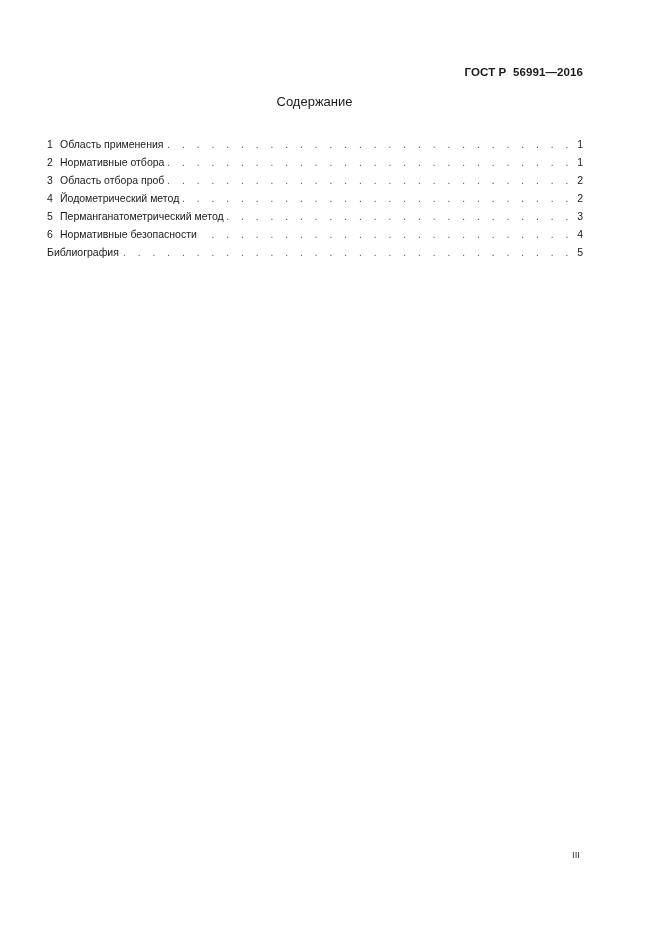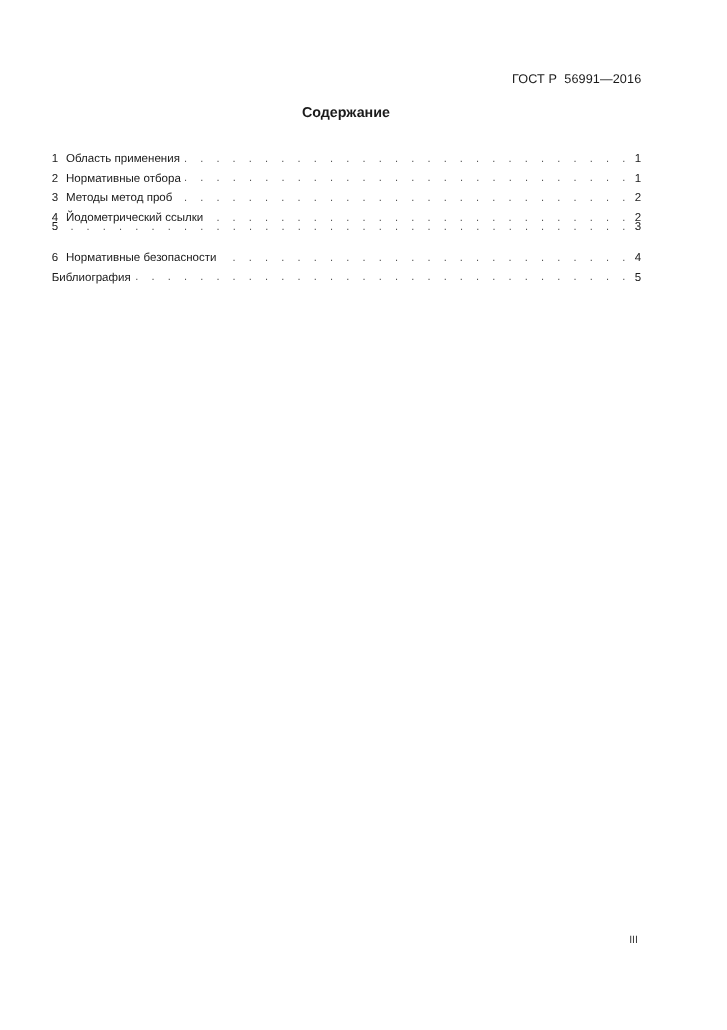--- a/index.html
+++ b/index.html
@@ -13,32 +13,32 @@
       position: relative;
       overflow: hidden;
       font-family: "Liberation Sans", sans-serif;
       color: #1a1a1a;
     }
     .doc-code {
       position: absolute;
       top: 66px;
       right: 78px;
       font-size: 11.5px;
-      font-weight: normal;
+      font-weight: bold;
       letter-spacing: 0.1px;
       white-space: pre;
     }
     .toc-title {
       position: absolute;
       top: 94px;
       left: 0;
       width: 100%;
       text-align: center;
       font-size: 13px;
-      font-weight: bold;
+      font-weight: normal;
       padding-left: 0;
       box-sizing: border-box;
     }
     .toc-title span {
       position: relative;
       left: -16px;
     }
     .toc {
       position: absolute;
       top: 125px;
@@ -106,32 +106,33 @@
     <span class="toc-page">1</span>
   </li>
   <li class="toc-row">
     <span class="toc-num">2</span>
     <span class="toc-label">Нормативные отбора</span>
     <span class="toc-dots">. . . . . . . . . . . . . . . . . . . . . . . . . . . . . . . . . . . . . . . . . . . . . . . . . . . . . . . . . . . . . . . . . . . . . . . . . . . .</span>
     <span class="toc-page">1</span>
   </li>
   <li class="toc-row">
     <span class="toc-num">3</span>
-    <span class="toc-label">Методы метод проб</span>
+    <span class="toc-label">Область отбора проб</span>
     <span class="toc-dots">. . . . . . . . . . . . . . . . . . . . . . . . . . . . . . . . . . . . . . . . . . . . . . . . . . . . . . . . . . . . . . . . . . . . . . . . . . . .</span>
     <span class="toc-page">2</span>
   </li>
   <li class="toc-row">
     <span class="toc-num">4</span>
-    <span class="toc-label">Йодометрический ссылки</span>
+    <span class="toc-label">Йодометрический метод</span>
     <span class="toc-dots">. . . . . . . . . . . . . . . . . . . . . . . . . . . . . . . . . . . . . . . . . . . . . . . . . . . . . . . . . . . . . . . . . . . . . . . . . . . .</span>
     <span class="toc-page">2</span>
   </li>
   <li class="toc-row">
     <span class="toc-num">5</span>
+    <span class="toc-label">Перманганатометрический метод</span>
     <span class="toc-dots">. . . . . . . . . . . . . . . . . . . . . . . . . . . . . . . . . . . . . . . . . . . . . . . . . . . . . . . . . . . . . . . . . . . . . . . . . . . .</span>
     <span class="toc-page">3</span>
   </li>
   <li class="toc-row">
     <span class="toc-num">6</span>
     <span class="toc-label">Нормативные безопасности</span>
     <span class="toc-dots">. . . . . . . . . . . . . . . . . . . . . . . . . . . . . . . . . . . . . . . . . . . . . . . . . . . . . . . . . . . . . . . . . . . . . . . . . . . .</span>
     <span class="toc-page">4</span>
   </li>
   <li class="toc-row">

